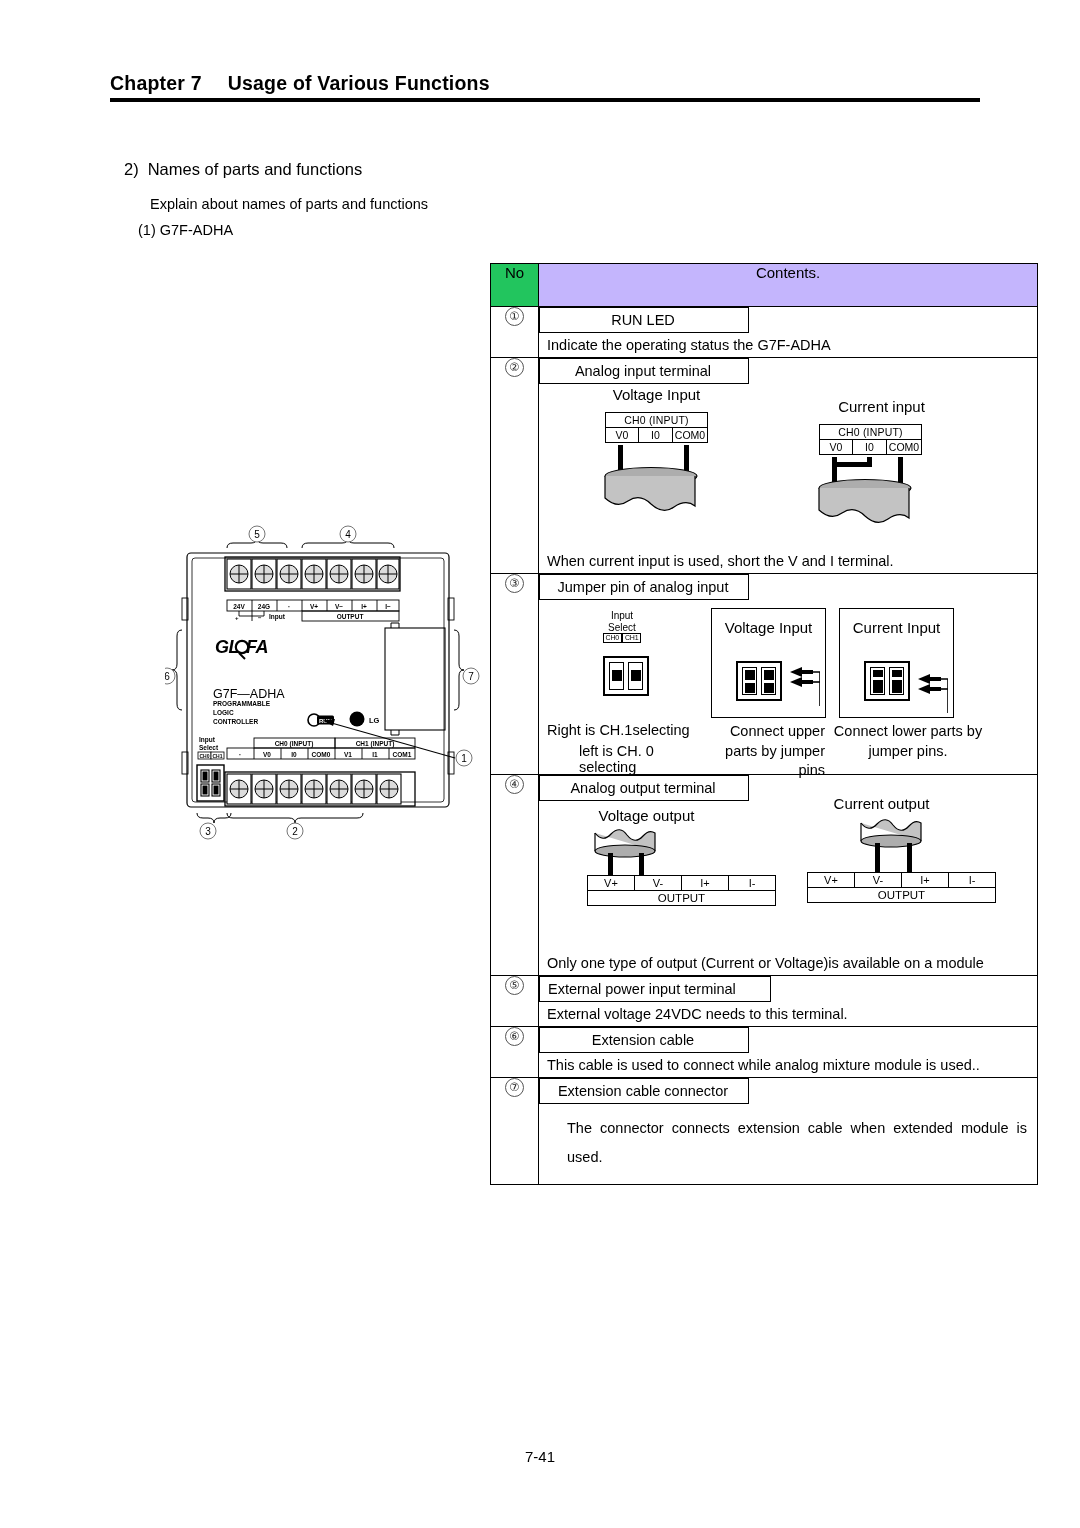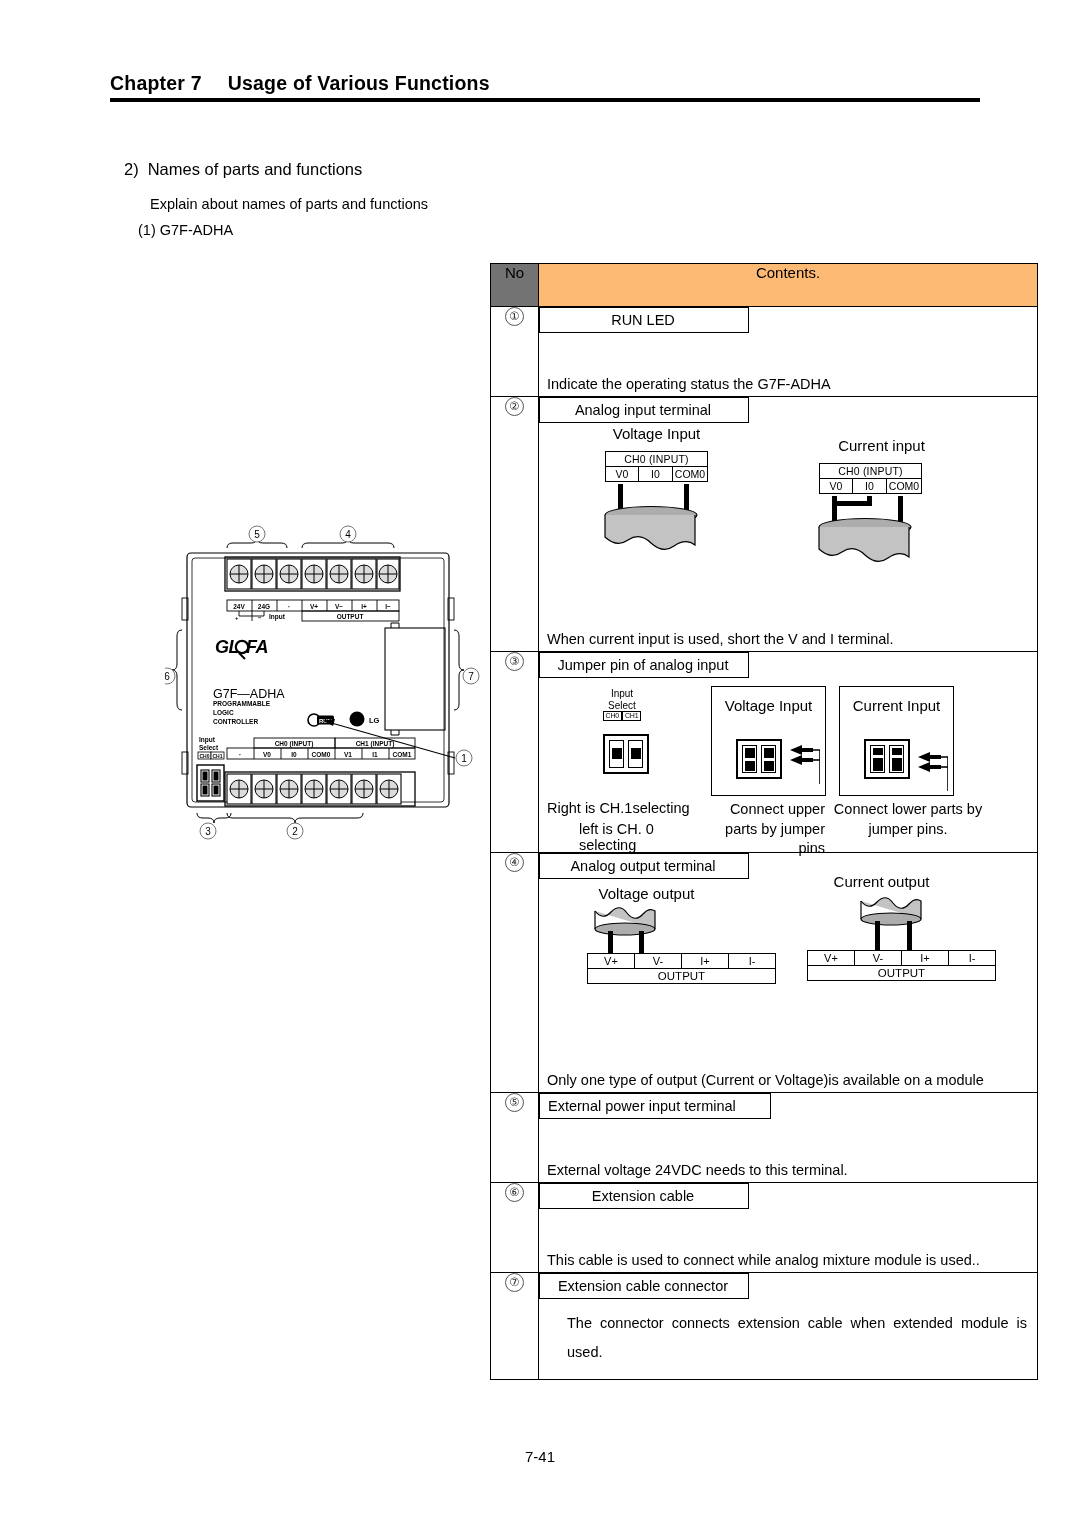--- a/index.html
+++ b/index.html
@@ -74,49 +74,49 @@
     display: inline-block;
     width: 17px; height: 17px;
     line-height: 16px;
     border: 1px solid #555;
     border-radius: 50%;
     font-size: 11.5px;
     text-align: center;
     color: #222;
   }
   .hdr-cell {
-    background: #fdba74;
+    background: #c4b5fd;
     text-align: center;
     vertical-align: middle;
     font-size: 15px;
     height: 42px;
   }
   .hdr-no {
-    background: #737373;
+    background: #22c55e;
     text-align: center;
     vertical-align: middle;
     font-size: 15px;
   }
 
   
   .titlebox {
     display: inline-block;
     border: 1px solid #000;
     padding: 4px 10px 4px 8px;
     font-size: 14.5px;
     margin: 0;
     box-sizing: border-box;
     background: #fff;
   }
   .titlebox.w1 { min-width: 210px; text-align: center; }
   .desc {
     font-size: 14.5px;
     padding: 6px 8px 6px 8px;
   }
-  .desc.tight { padding-top: 4px; padding-bottom: 4px; margin-top: 39px; }
+  .desc.tight { padding-top: 4px; padding-bottom: 4px; }
   .desc.just { text-align: justify; text-align-last: left; line-height: 2.0; margin-left: 20px; }
   .cellbody { padding: 0; }
 
   
   .fig-row { position: relative; }
   .cap { font-size: 15px; text-align: center; }
 
   .term {
     border: 1.6px solid #000;
     background: #fff;

